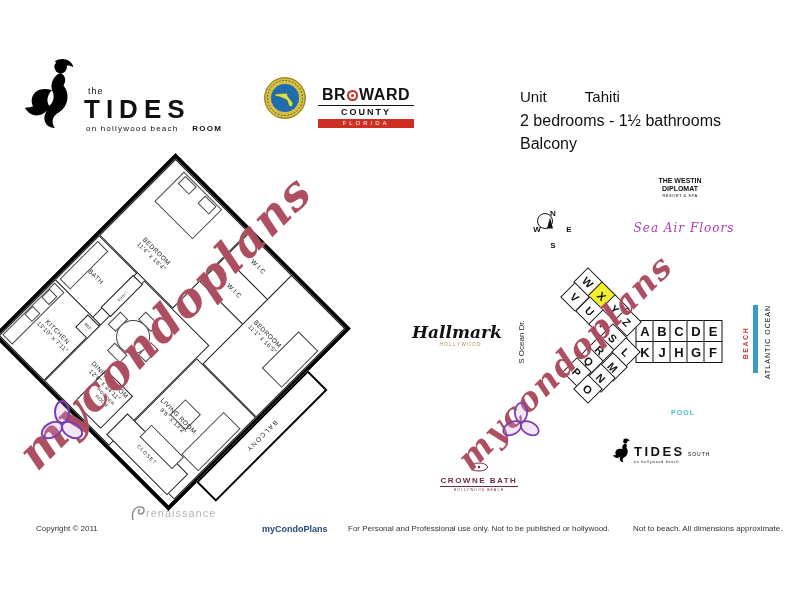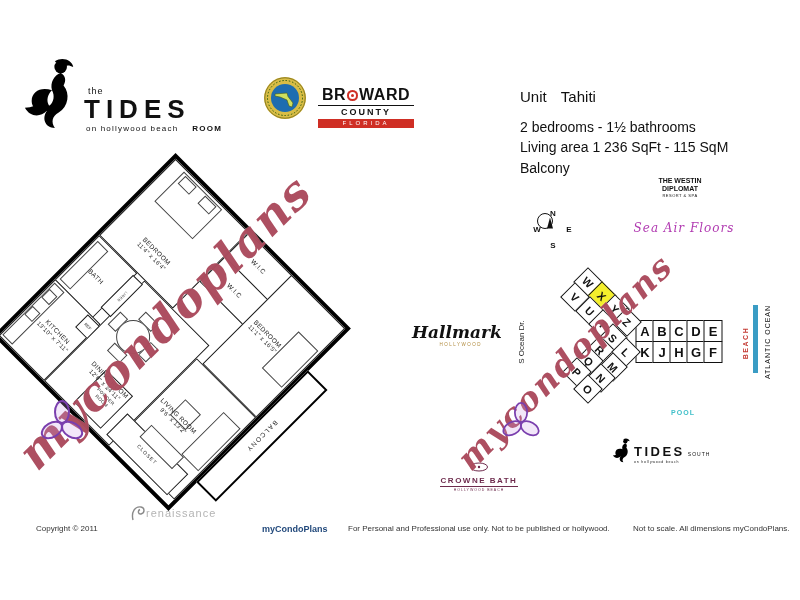--- a/index.html
+++ b/index.html
@@ -20,24 +20,24 @@
   .broward{left:318px;top:86px;width:96px;text-align:center;}
   .broward-l1{font-size:16px;font-weight:bold;letter-spacing:.5px;display:flex;align-items:center;justify-content:center;}
   .gear{width:11px;height:11px;border-radius:50%;background:#cf2e24;display:inline-block;margin:0 1px;
         box-shadow:inset 0 0 0 2px #cf2e24, inset 0 0 0 4px #fff;}
   .broward-l2{font-size:9px;font-weight:bold;letter-spacing:2px;border-top:1px solid #111;margin-top:1px;padding-top:1px;}
   .broward-l3{background:#cf2e24;color:#fff;font-size:6px;letter-spacing:3px;margin-top:2px;padding:1px 0 2px;}
 
   
   .unit-info{left:520px;top:88px;width:260px;}
   .ui-row1{font-size:15px;}
-  .ui-row1 .v{margin-left:10px;}
+  .ui-row1 .v{margin-left:34px;}
   .ui-row2{font-size:16px;margin-top:6px;}
   .ui-row2 .floors{font-size:13px;margin-left:18px;}
-  .ui-body{font-size:14px;margin-top:12px;line-height:1.45;}
+  .ui-body{font-size:16px;margin-top:4px;line-height:1.45;}
 
   
   .fp-wrap{left:-2px;top:156px;width:348px;height:352px;}
   .fp{position:absolute;left:50%;top:50%;width:240px;height:250px;
       transform:translate(-50%,-50%) rotate(45deg);background:#fff;border:4px solid #000;}
   .room{position:absolute;border:1.5px solid #1a1a1a;display:flex;align-items:center;justify-content:center;background:#fff;}
   .rlabel{position:relative;z-index:2;text-align:center;font-size:6.5px;letter-spacing:.4px;line-height:1.3;color:#222;}
   .rlabel .dims{font-size:6px;}
   .r-master{left:0;top:0;width:104px;height:108px;align-items:flex-end;padding-bottom:16px;box-sizing:border-box;}
   .r-wic1{left:104px;top:0;width:60px;height:34px;}
@@ -152,21 +152,20 @@
   <div class="broward-l3">FLORIDA</div>
 </div>
 
 <div class="abs unit-info">
   <div class="ui-row1">
     <span>Unit</span>
     <span class="v">Tahiti</span>
   </div>
   <div class="ui-body">
     <div>2 bedrooms - 1½ bathrooms</div>
-    <div>Living area  1 236  SqFt - 115  SqM</div>
     <div>Balcony</div>
   </div>
 </div>
 
 <div class="abs fp-wrap">
   <div class="fp">
 
     <div class="room r-master">
       <div class="furn" style="left:14px;top:2px;width:52px;height:40px;"></div>
       <div class="furn" style="left:18px;top:4px;width:14px;height:9px;"></div>
@@ -358,13 +357,13 @@
 
 <div class="abs footer-item f-copy">Copyright © 2011</div>
 <div class="abs f-ren">
   <svg width="16" height="18" viewBox="0 0 16 18">
     <path d="M3 16 C1 8 5 2 11 3 C15 4 15 9 11 10 C8 10.5 7.5 6.5 10 5.5" fill="none" stroke="#8a8a8a" stroke-width="1.4"></path>
   </svg>
   <span>renaissance</span>
 </div>
 <div class="abs footer-item f-brand">myCondoPlans</div>
 <div class="abs footer-item f-disc">For Personal and Professional use only.  Not to be published or hollywood.</div>
-<div class="abs footer-item f-scale">Not to scale.  All dimensions myCondoPlans.</div>
+<div class="abs footer-item f-scale">Not to beach.  All dimensions approximate.</div>
 
 </body></html>

